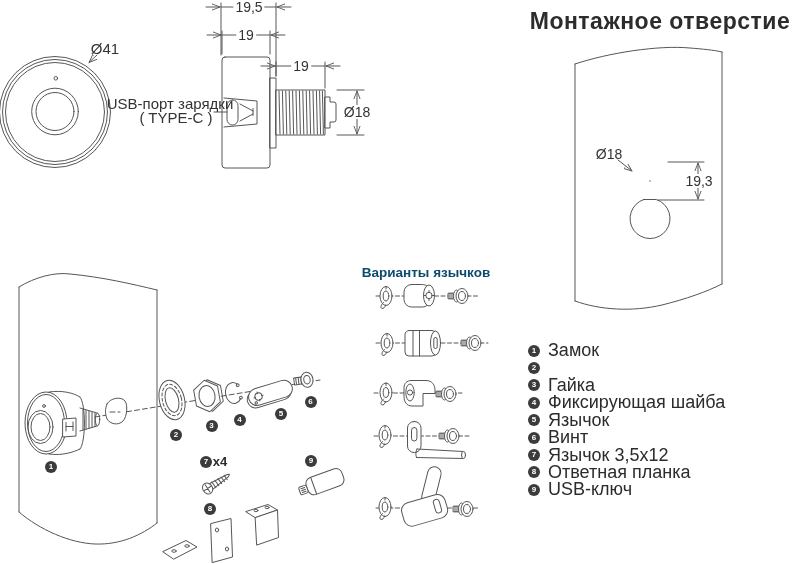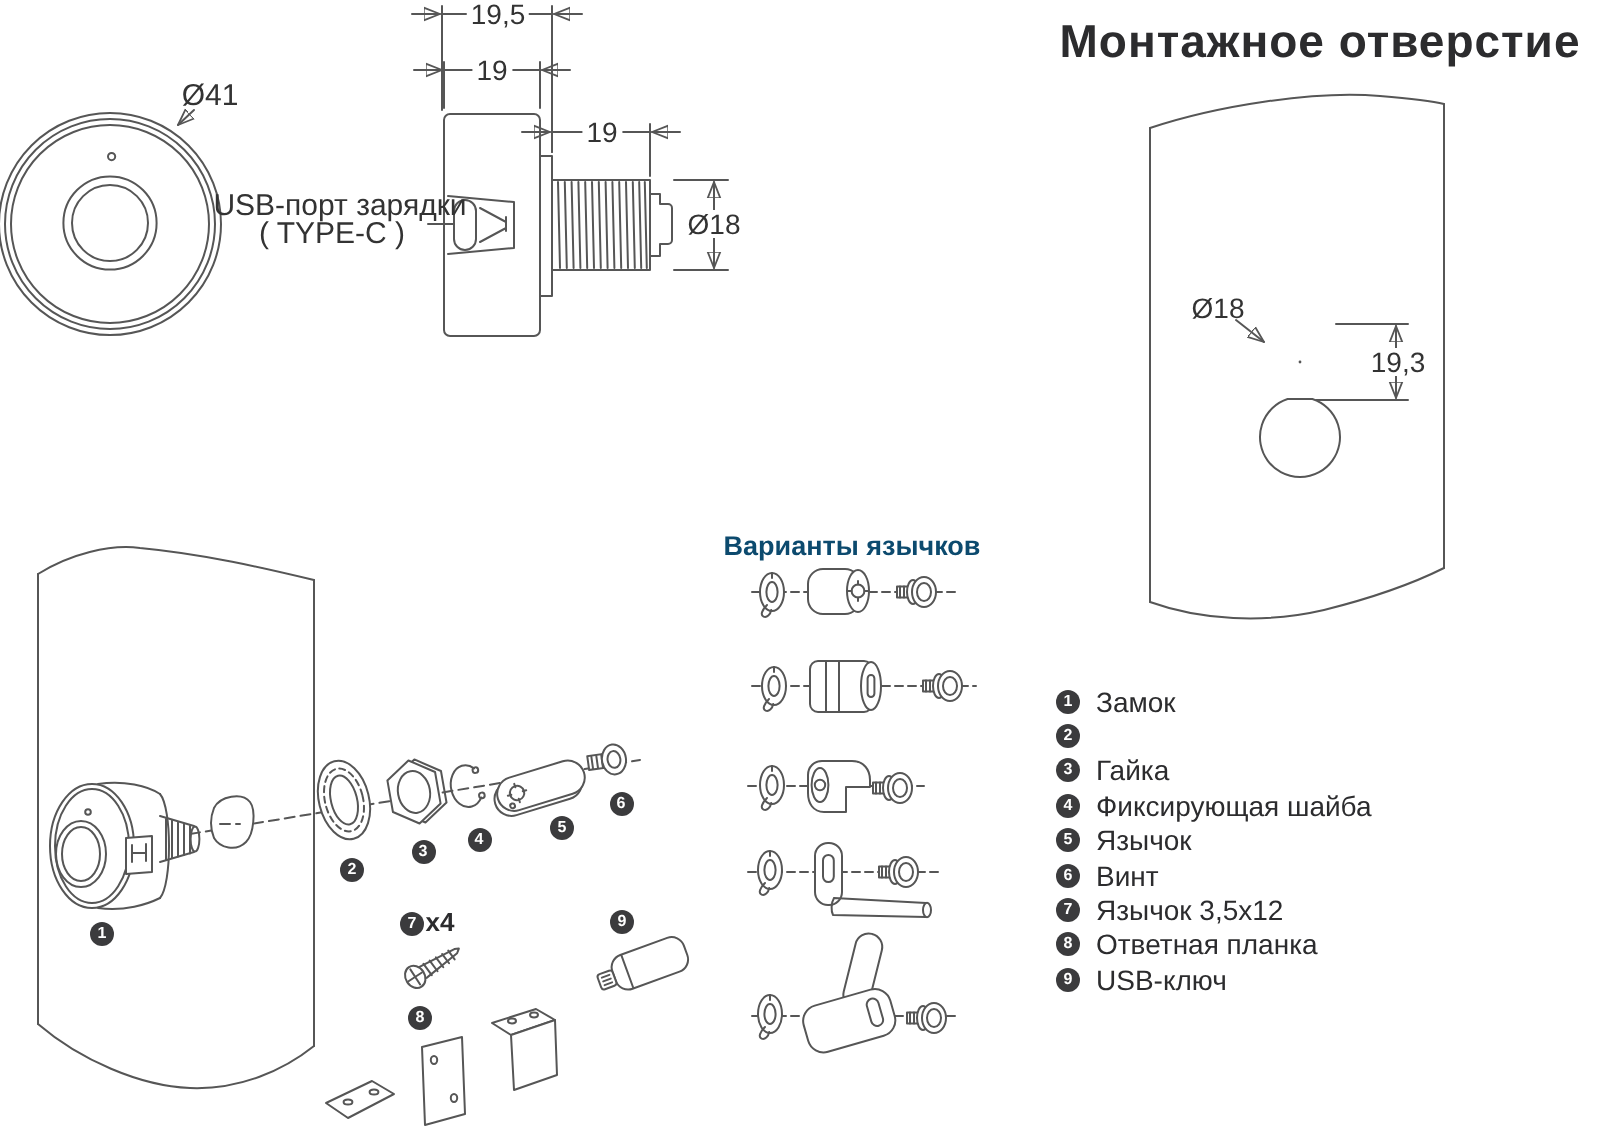--- a/index.html
+++ b/index.html
@@ -19,21 +19,21 @@
   .small{font-size:15px;}
   .qty{font-size:13px;font-weight:700;color:#2c2c2e;text-align:right;}
   .badge{position:absolute;width:12px;height:12px;border-radius:50%;background:#3b3b3d;
          color:#fff;font-size:8px;font-weight:700;display:flex;align-items:center;
          justify-content:center;line-height:1;}
   .parts-list{position:absolute;left:528px;top:342px;}
   .parts-list .row{display:flex;align-items:center;height:17.4px;}
   .parts-list .lbadge{width:12px;height:12px;border-radius:50%;background:#3b3b3d;color:#fff;
          font-size:8px;font-weight:700;display:flex;align-items:center;justify-content:center;
          margin-right:8px;flex:0 0 auto;line-height:1;}
-  .parts-list .lbl{font-size:14px;color:#2c2c2e;white-space:nowrap;text-align:right;}
+  .parts-list .lbl{font-size:18px;color:#2c2c2e;white-space:nowrap;text-align:right;}
 </style>
 </head>
 <body>
 
 <div class="page">
 
 <svg class="art" width="800" height="564" viewBox="0 0 800 564">
   <defs>
     <marker id="ar" viewBox="0 0 10 10" refX="9" refY="5" markerWidth="9" markerHeight="9" orient="auto-start-reverse">
           <path d="M0,1.5 L9,5 L0,8.5 z" fill="#565656" stroke="none"></path>
@@ -236,21 +236,21 @@
     <use href="#vs" x="466" y="509"></use>
   </g>
 </svg>
 
 <div class="t nobg" style="left:105px;top:48px;font-size:15px">Ø41</div>
 <div class="t" style="left:249px;top:7px">19,5</div>
 <div class="t" style="left:246px;top:34.5px">19</div>
 <div class="t" style="left:301px;top:66px">19</div>
 <div class="t" style="left:357px;top:112px">Ø18</div>
 <div class="t nobg small" style="left:170px;top:103px">USB-порт зарядки</div>
-<div class="t nobg small" style="left:166px;top:116.5px">( TYPE-C )</div>
+<div class="t nobg small" style="left:176px;top:116.5px">( TYPE-C )</div>
 
 <div class="t nobg title" style="left:660px;top:21px">Монтажное отверстие</div>
 <div class="t nobg" style="left:609px;top:154px">Ø18</div>
 <div class="t" style="left:699px;top:181px">19,3</div>
 
 <div class="t nobg subtitle" style="left:426px;top:273px">Варианты язычков</div>
 <div class="t nobg qty" style="left:220px;top:461px">x4</div>
 
 <div class="badge" style="left:45px;top:461px">1</div>
 <div class="badge" style="left:170px;top:428.5px">2</div>

